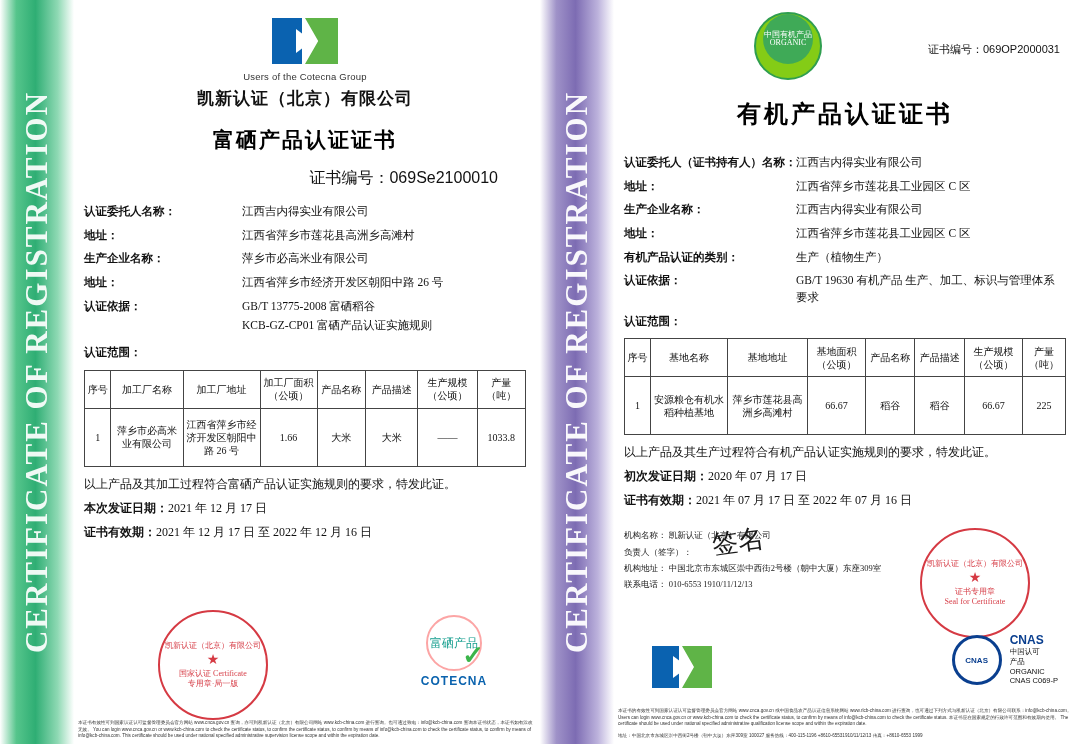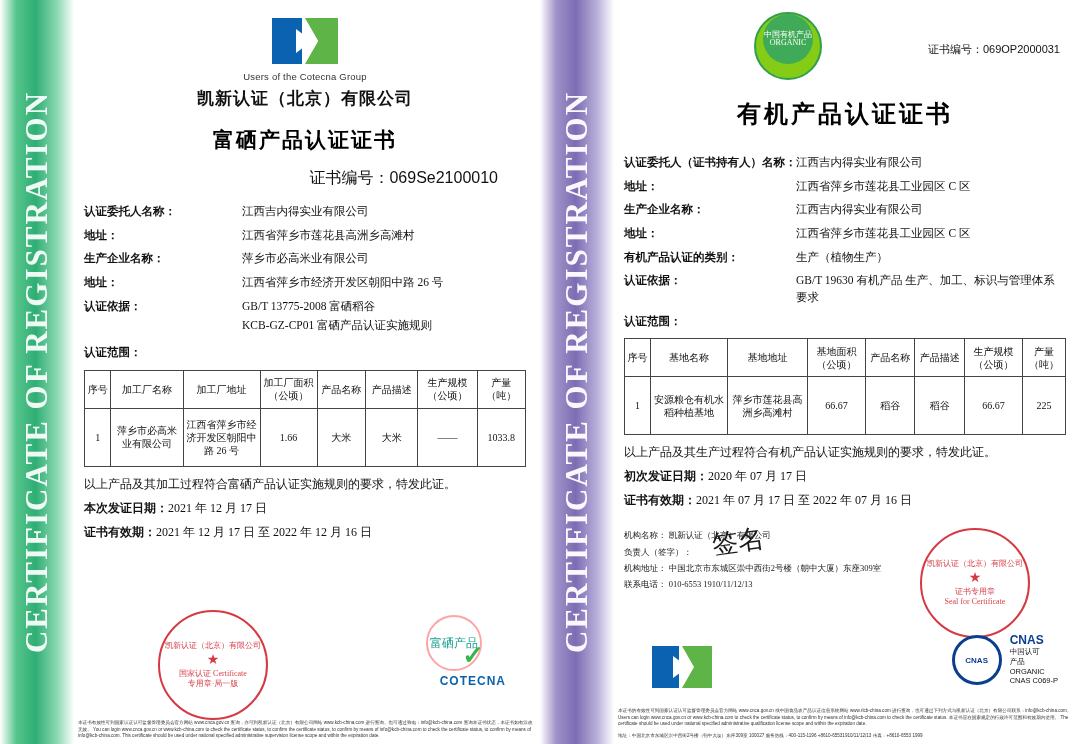--- a/index.html
+++ b/index.html
@@ -219,21 +219,21 @@
     margin: 0 auto;
     display:flex; align-items:center; justify-content:center;
     color: #159e8e; font-family: "Liberation Serif", serif; font-size: 12px;
     position: relative;
   }
   .se-check {
     position: absolute; right: -4px; bottom: -2px;
     color: #3bb54a; font-size: 26px; font-weight: 700;
   }
   .cotecna-word {
-    margin-top: 3px; font-size: 12px; letter-spacing: 1px; color: #0b63ae; font-weight: 700; text-align: right;
+    margin-top: 3px; font-size: 12px; letter-spacing: 1px; color: #0b63ae; font-weight: 700;
   }
 
   .cnas-block {
     position: absolute; right: 22px; bottom: 58px;
     display: flex; align-items: center; gap: 8px;
   }
   .cnas-mark {
     width: 50px; height: 50px; border-radius: 50%;
     border: 3px solid #0a3f8f;
     display: flex; align-items: center; justify-content: center;

